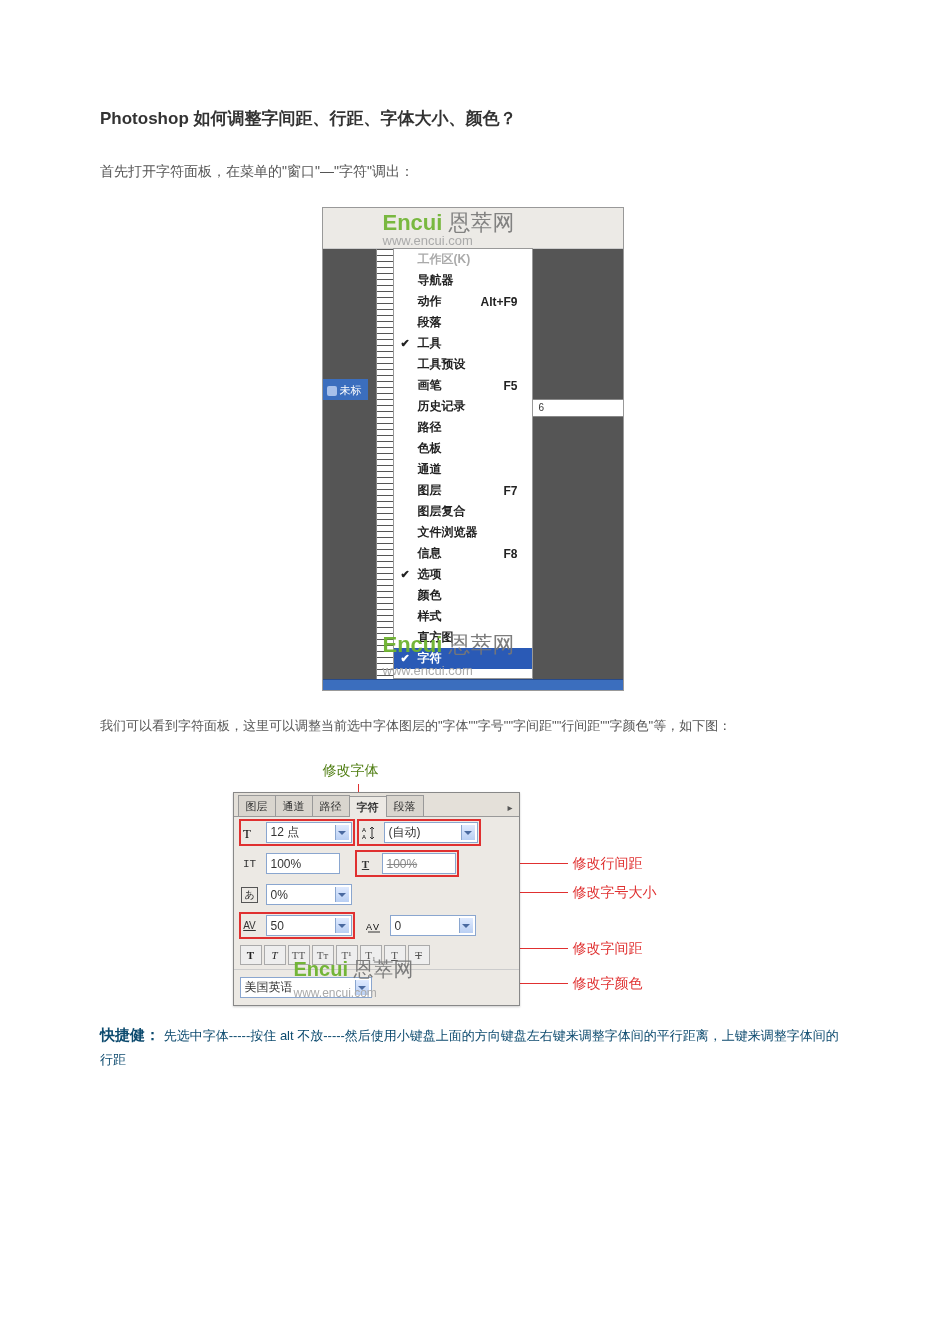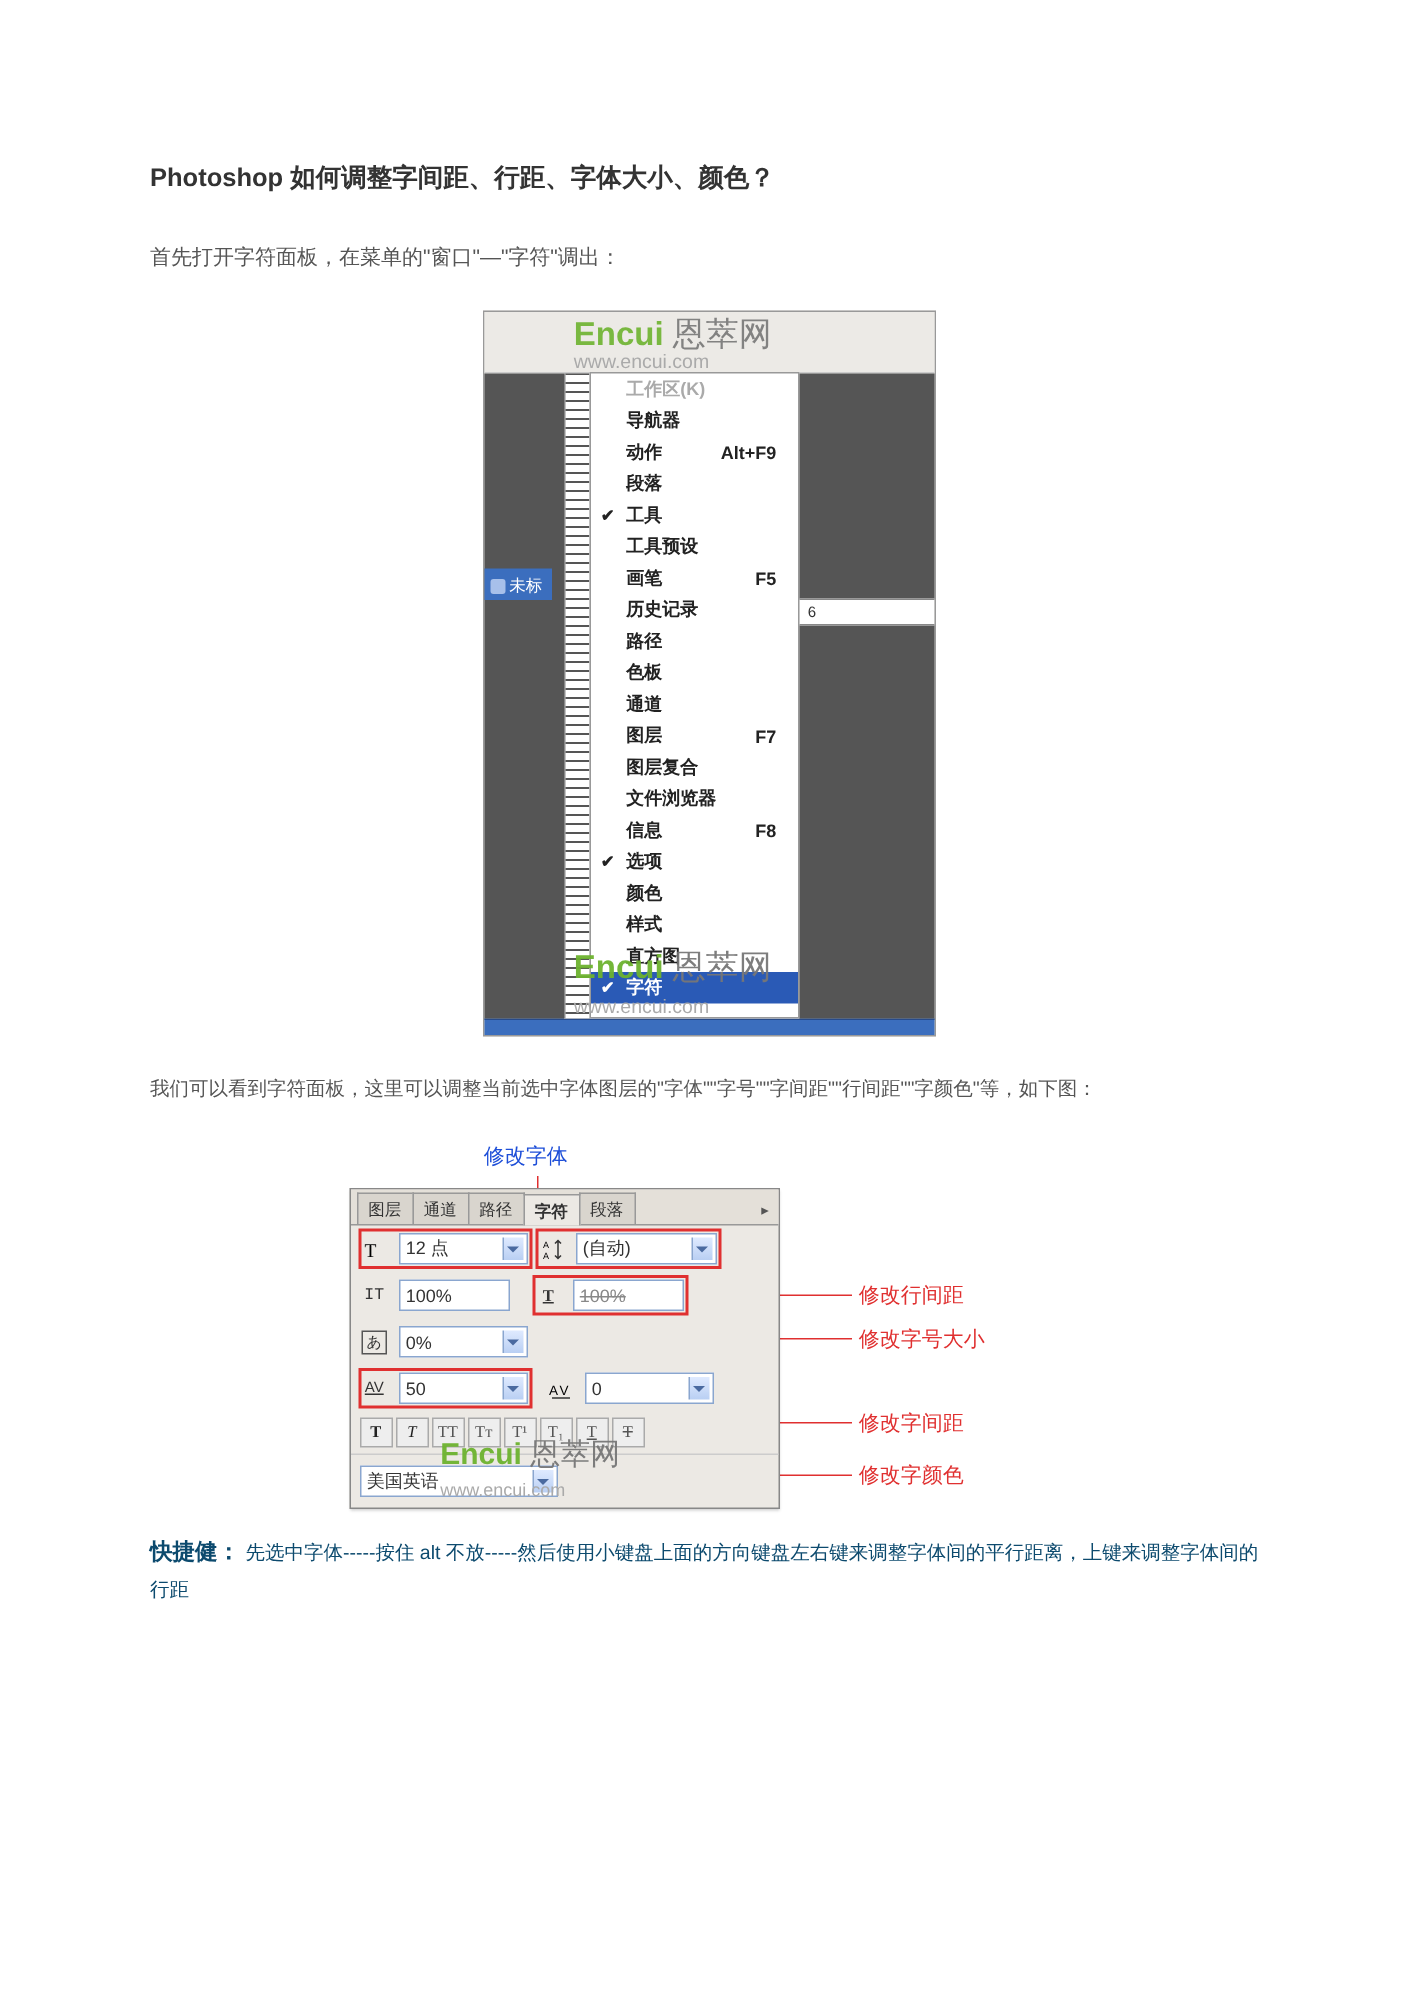--- a/index.html
+++ b/index.html
@@ -31,21 +31,21 @@
   .dditem .shortcut-key{position:absolute;right:14px;color:#222;}
   .dditem.check::before{content:"✔";position:absolute;left:7px;font-size:11px;color:#222;}
   .dditem.hi{background:#2a5ab6;color:#fff;}
   .dditem.hi::before{color:#fff;}
   .watermark2{position:absolute;left:60px;bottom:30px;font-size:22px;font-weight:bold;color:#6db32f;opacity:.95;}
   .watermark2 .cn{color:#777;font-weight:normal;}
   .wmurl2{position:absolute;left:60px;bottom:12px;font-size:13px;color:#aaa;}
   .bbar{height:10px;background:#3b6ebe;border-top:1px solid #274a8a;}
   
   .annot-wrap{width:480px;margin:0 auto;position:relative;padding-top:30px;}
-  .annot-wrap .top-annot{position:absolute;left:90px;top:0;color:#1d4ed8;font-size:14px;}
+  .annot-wrap .top-annot{position:absolute;left:90px;top:0;color:#4d7c0f;font-size:14px;}
   .annot-line-v{position:absolute;width:1px;background:#e03030;}
   .annot-line-h{position:absolute;height:1px;background:#e03030;}
   .annot-label{position:absolute;color:#e03030;font-size:14px;white-space:nowrap;}
   .panel{width:285px;background:#ece9e4;border:1px solid #888;box-shadow:0 1px 2px rgba(0,0,0,.2);font-family:Tahoma,Arial,sans-serif;font-size:12px;position:relative;}
   .tabs{display:flex;align-items:flex-end;height:23px;border-bottom:1px solid #999;background:#e4e0d9;padding-left:4px;}
   .ptab{padding:3px 7px 2px 7px;font-size:11px;background:#d9d5ce;border:1px solid #999;border-bottom:none;margin-right:-1px;color:#333;}
   .ptab.active{background:#ece9e4;position:relative;top:1px;font-weight:bold;}
   .tabmenu{margin-left:auto;padding:3px 6px;color:#555;font-size:10px;}
   .row{display:flex;align-items:center;height:27px;padding:2px 6px;gap:6px;}
   .sel, .inp{height:19px;border:1px solid #8aa6cf;background:#fff;font-size:12px;display:flex;align-items:center;position:relative;}

